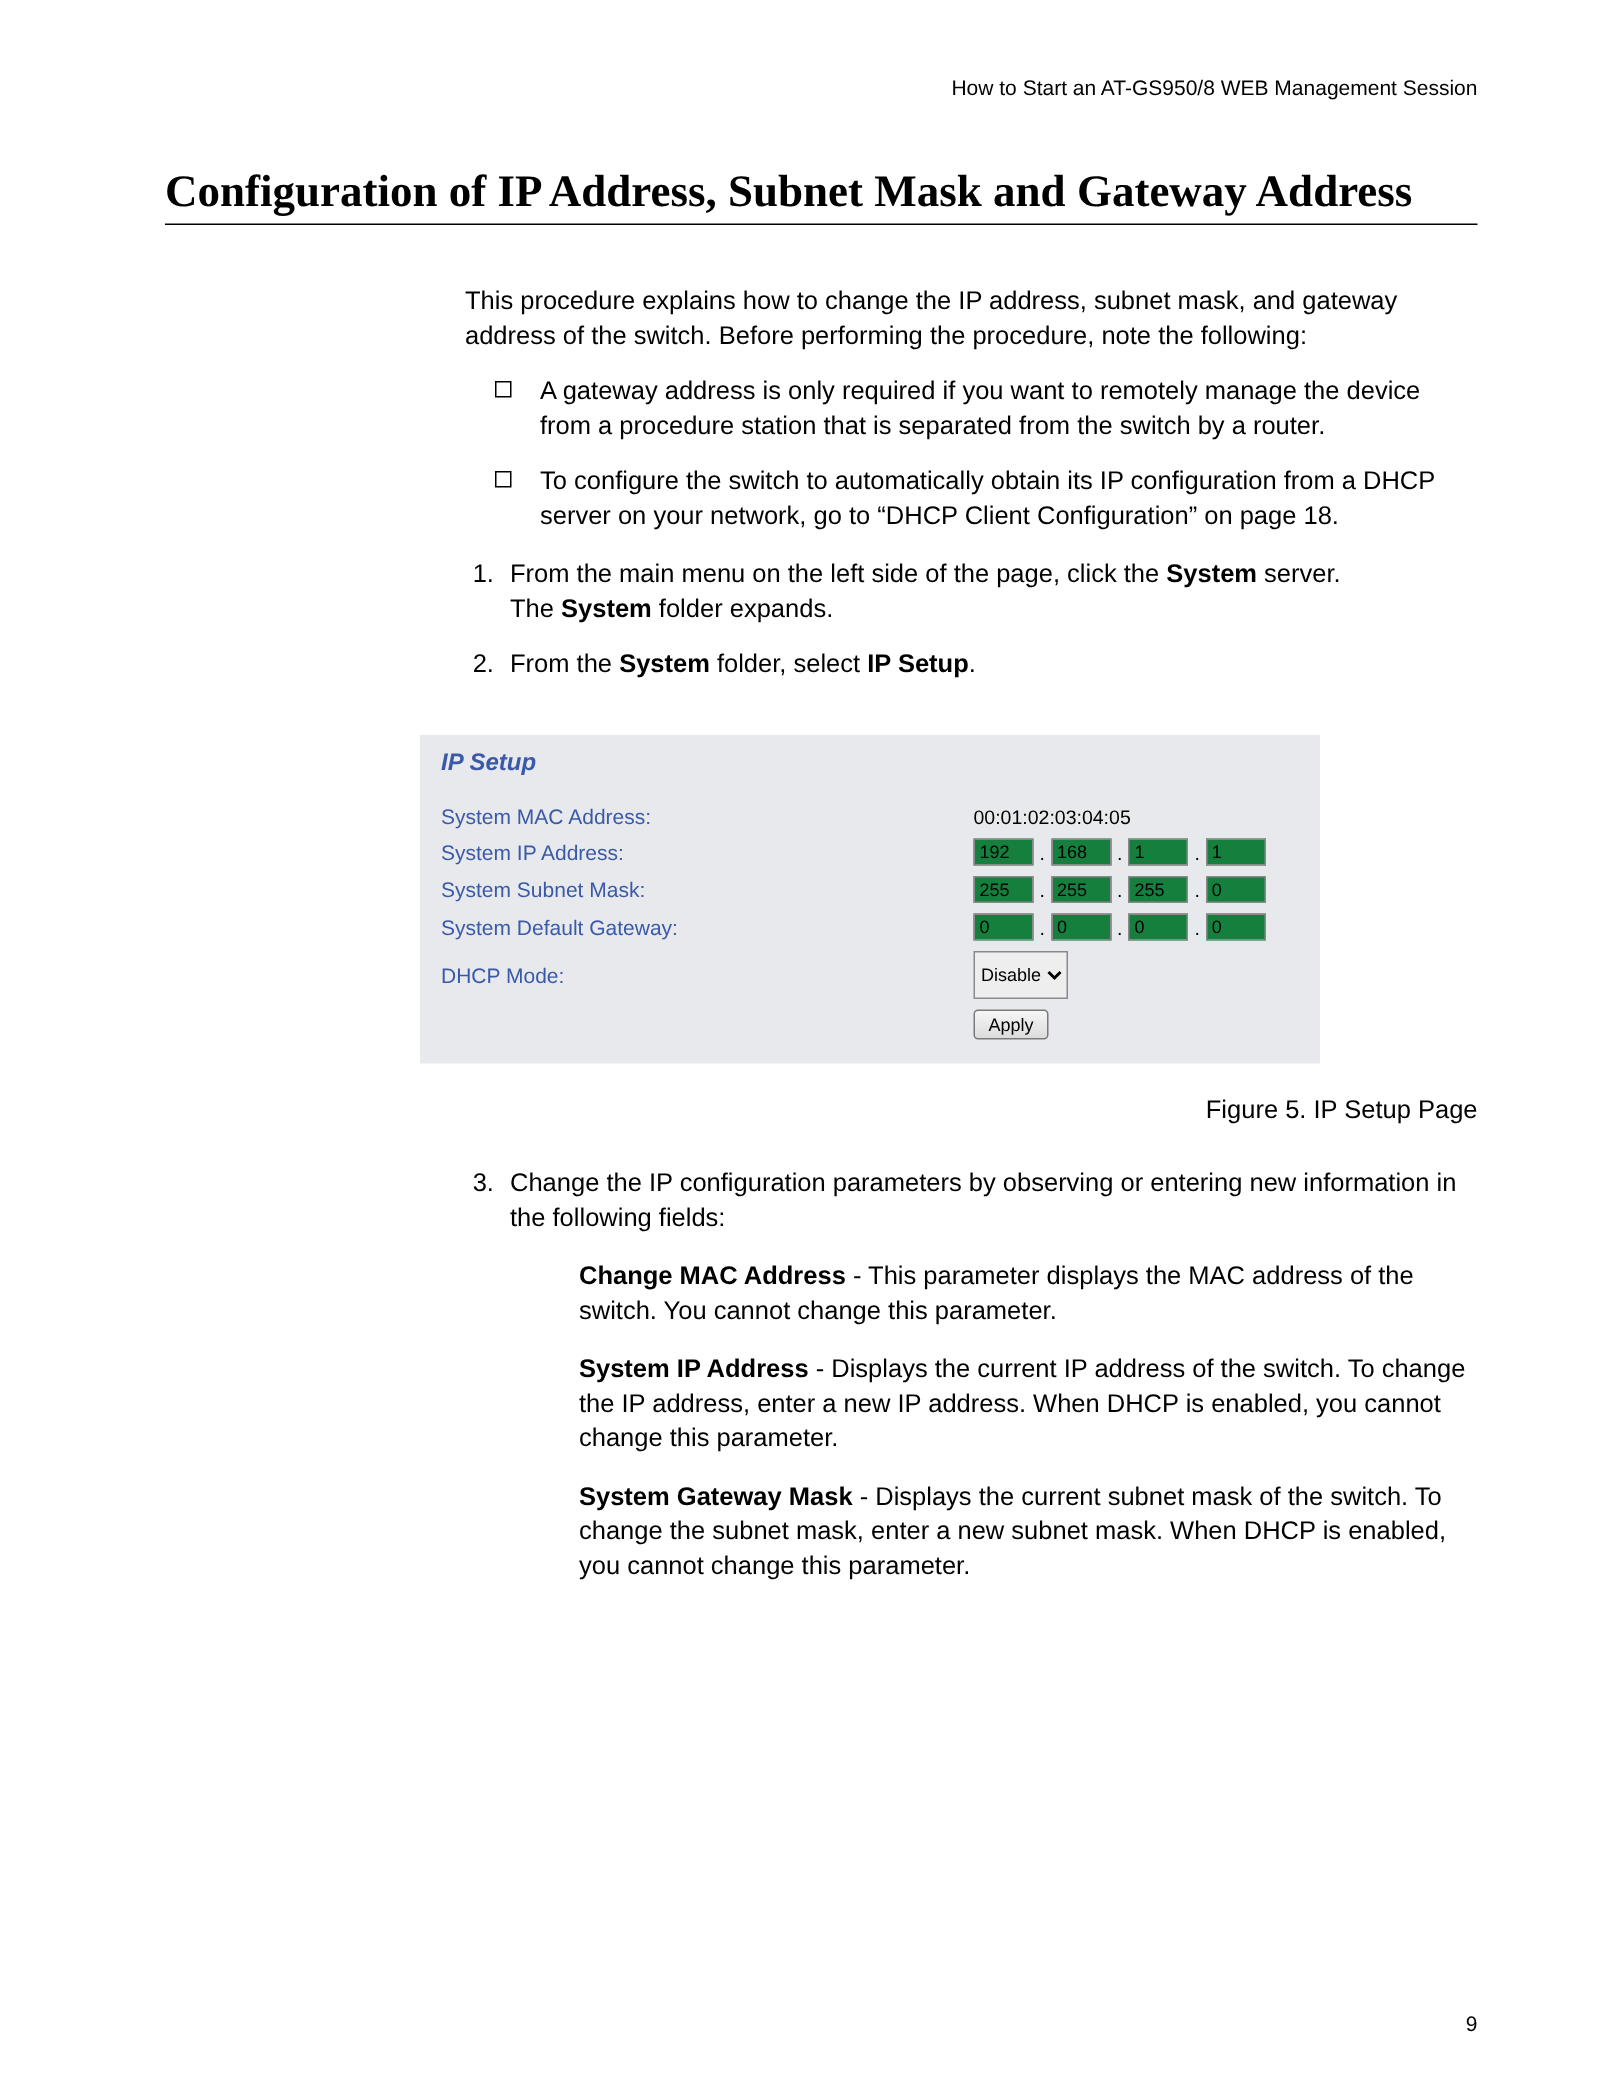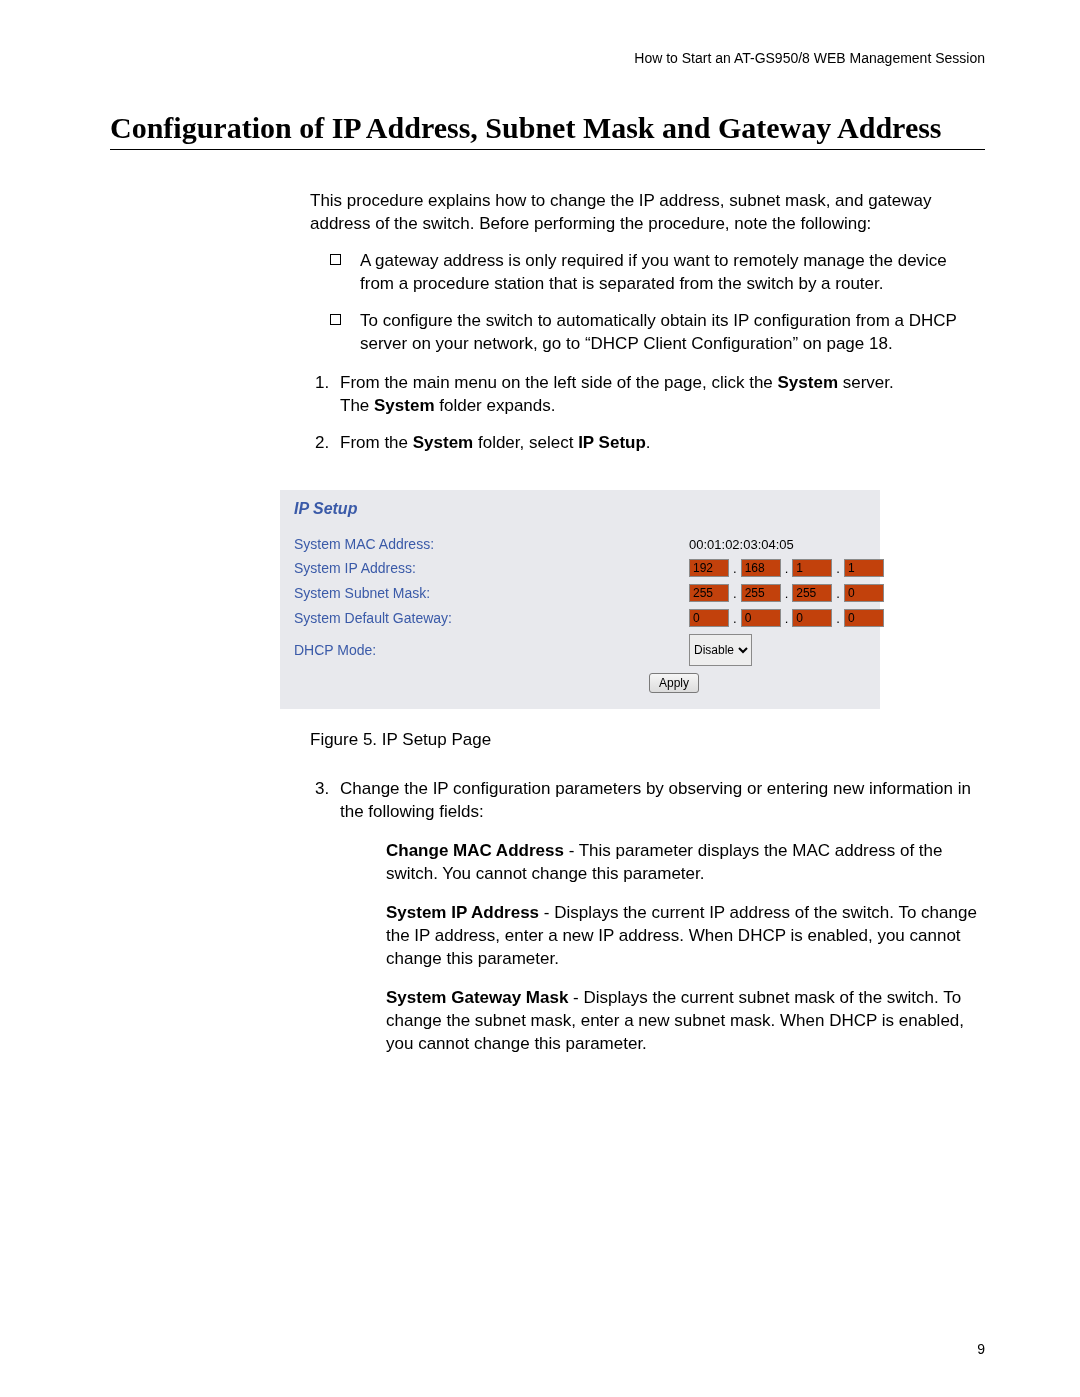--- a/index.html
+++ b/index.html
@@ -84,21 +84,20 @@
     color: #3a5aa8;
     font-weight: bold;
     font-style: italic;
     font-size: 16px;
     margin-bottom: 18px;
   }
   .row {
     display: flex;
     align-items: center;
     margin-bottom: 7px;
-    gap: 40px;
   }
   .row .label {
     flex: 0 0 355px;
     color: #3a5aa8;
   }
   .row .value-text {
     color: #000;
     font-size: 13px;
   }
   .octets {
@@ -107,21 +106,21 @@
     gap: 0;
     color: #000;
     font-size: 13px;
   }
   .octets input {
     width: 40px;
     height: 18px;
     font-size: 12px;
     padding: 1px 3px;
     border: 1px solid #8a8a8a;
-    background: #c2410c;
+    background: #15803d;
     box-sizing: border-box;
   }
   .octets .dot {
     margin: 0 4px 0 4px;
   }
   .dhcp-select {
     font-size: 12px;
     height: 32px;
     border: 1px solid #8a8a8a;
     background: #eee;
@@ -132,21 +131,21 @@
   }
   .apply-btn {
     font-size: 12px;
     padding: 2px 9px;
     border: 1px solid #7a7a7a;
     background: linear-gradient(#f6f6f6,#dcdcdc);
     border-radius: 3px;
     cursor: pointer;
   }
   .caption {
-    text-align: left;
+    text-align: right;
     font-size: 17px;
     margin: 14px 0 26px 0;
   }
   .param-block {
     margin-left: 46px;
   }
   .param-block p { margin: 0 0 16px 0; }
   .page-num {
     position: absolute;
     right: 95px;

